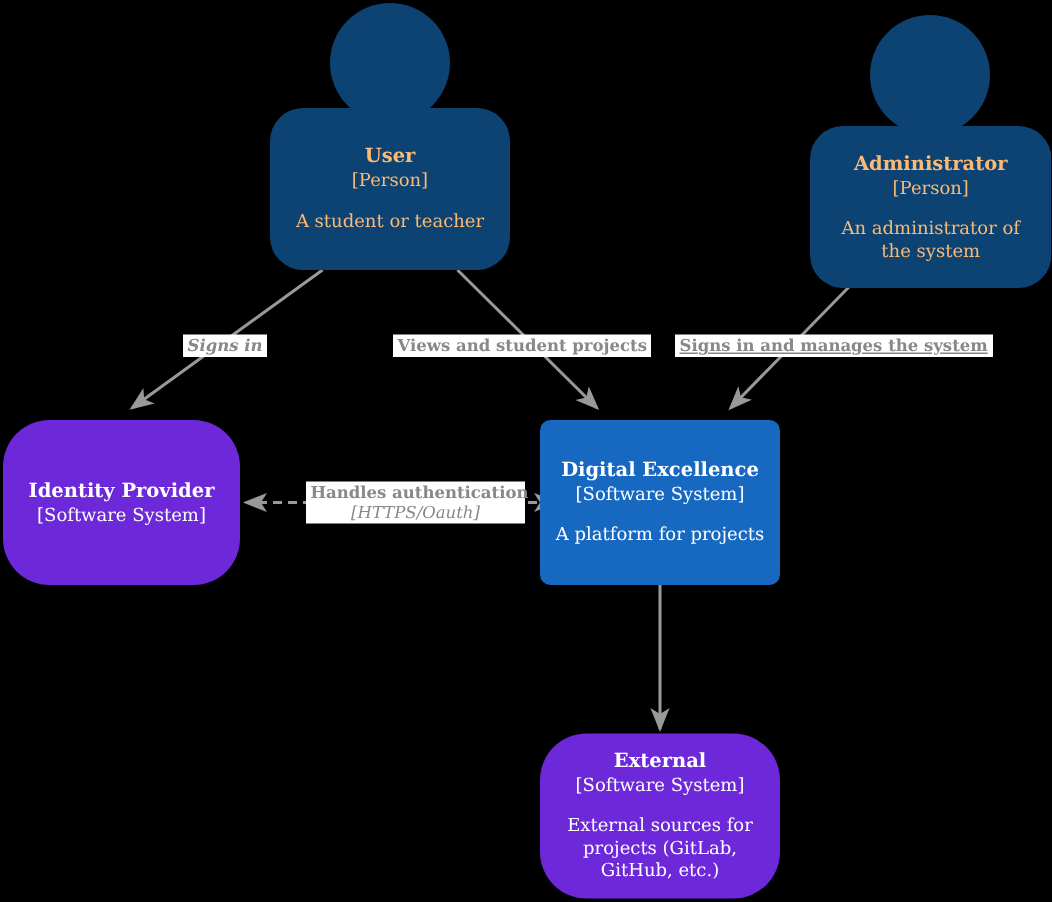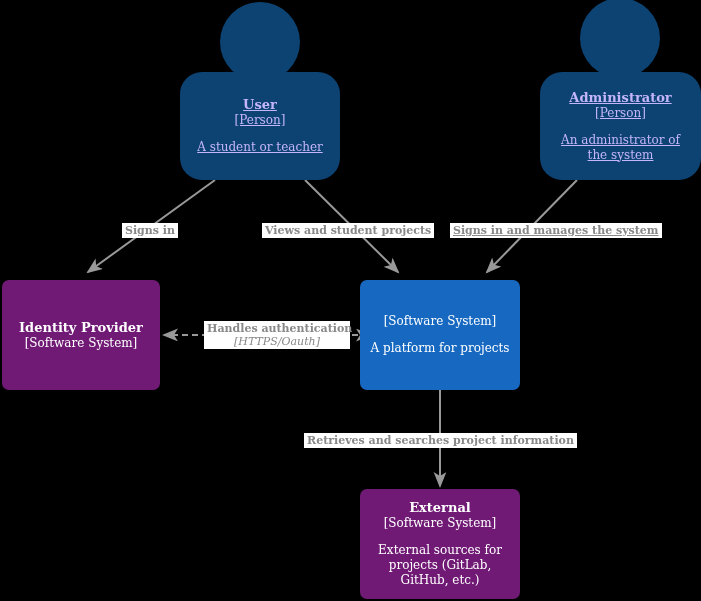--- a/index.html
+++ b/index.html
@@ -39,40 +39,39 @@
   .person-body {
     position: absolute;
     background: #0d4373;
     border-radius: 22px;
     box-sizing: border-box;
     display: flex;
     flex-direction: column;
     align-items: center;
     justify-content: center;
     text-align: center;
-    color: #c4b5fd;
+    color: #fdba74;
     padding: 8px 10px;
-    text-decoration: underline;
   }
 
   
   .sysbox {
     position: absolute;
     box-sizing: border-box;
     border-radius: 7px;
     display: flex;
     flex-direction: column;
     align-items: center;
     justify-content: center;
     text-align: center;
     color: #ffffff;
     padding: 8px 10px;
   }
   .sysbox.blue { background: #1668c1; }
-  .sysbox.grey { background: #701a75; }
+  .sysbox.grey { background: #6d28d9; border-radius: 31px; }
 
   .node-title {
     font-weight: bold;
     font-size: 13px;
     line-height: 16px;
   }
   .node-subtitle {
     font-size: 12px;
     line-height: 15px;
   }
@@ -125,59 +124,57 @@
 
   <div class="person" style="left:180px; top:0px; width:160px; height:180px;">
     <div class="person-head" style="left:40px; top:2px; width:80px; height:80px;"></div>
     <div class="person-body" style="left:0px; top:72px; width:160px; height:108px;">
       <div class="node-title">User</div>
       <div class="node-subtitle">[Person]</div>
       <div class="node-desc">A student or teacher</div>
     </div>
   </div>
 
-  <div class="person" style="left:540px; top:0px; width:161px; height:128px;">
+  <div class="person" style="left:540px; top:12px; width:161px; height:128px;">
     <div class="person-head" style="left:40px; top:-2px; width:80px; height:80px;"></div>
     <div class="person-body" style="left:0px; top:72px; width:161px; height:108px;">
       <div class="node-title">Administrator</div>
       <div class="node-subtitle">[Person]</div>
       <div class="node-desc">An administrator of the system</div>
     </div>
   </div>
 
   <div class="sysbox grey" style="left:2px; top:280px; width:158px; height:110px;">
     <div class="node-title">Identity Provider</div>
     <div class="node-subtitle">[Software System]</div>
   </div>
 
   <div class="sysbox blue" style="left:360px; top:280px; width:160px; height:110px;">
+    <div class="node-title">Digital Excellence</div>
     <div class="node-subtitle">[Software System]</div>
     <div class="node-desc">A platform for projects</div>
   </div>
 
   <div class="sysbox grey" style="left:360px; top:489px; width:160px; height:110px;">
     <div class="node-title">External</div>
     <div class="node-subtitle">[Software System]</div>
     <div class="node-desc">External sources for projects (GitLab, GitHub, etc.)</div>
   </div>
 
-  <div class="edge-label" style="left:122px; top:223px;">
+  <div class="edge-label" style="left:122px; top:223px;font-style:italic;">
     <span class="l1">Signs in</span>
   </div>
 
   <div class="edge-label" style="left:262px; top:223px;">
     <span class="l1">Views and student projects</span>
   </div>
 
   <div class="edge-label" style="left:450px; top:223px;text-decoration:underline;">
     <span class="l1">Signs in and manages the system</span>
   </div>
 
   <div class="edge-label" style="left:188px; top:321px; width:146px;margin-left:16px;">
     <div class="l1">Handles authentication</div>
     <div class="l2">[HTTPS/Oauth]</div>
   </div>
 
-  <div class="edge-label" style="left:304px; top:433px;">
-    <span class="l1">Retrieves and searches project information</span>
-  </div>
 
 </div>
 
 </body></html>

